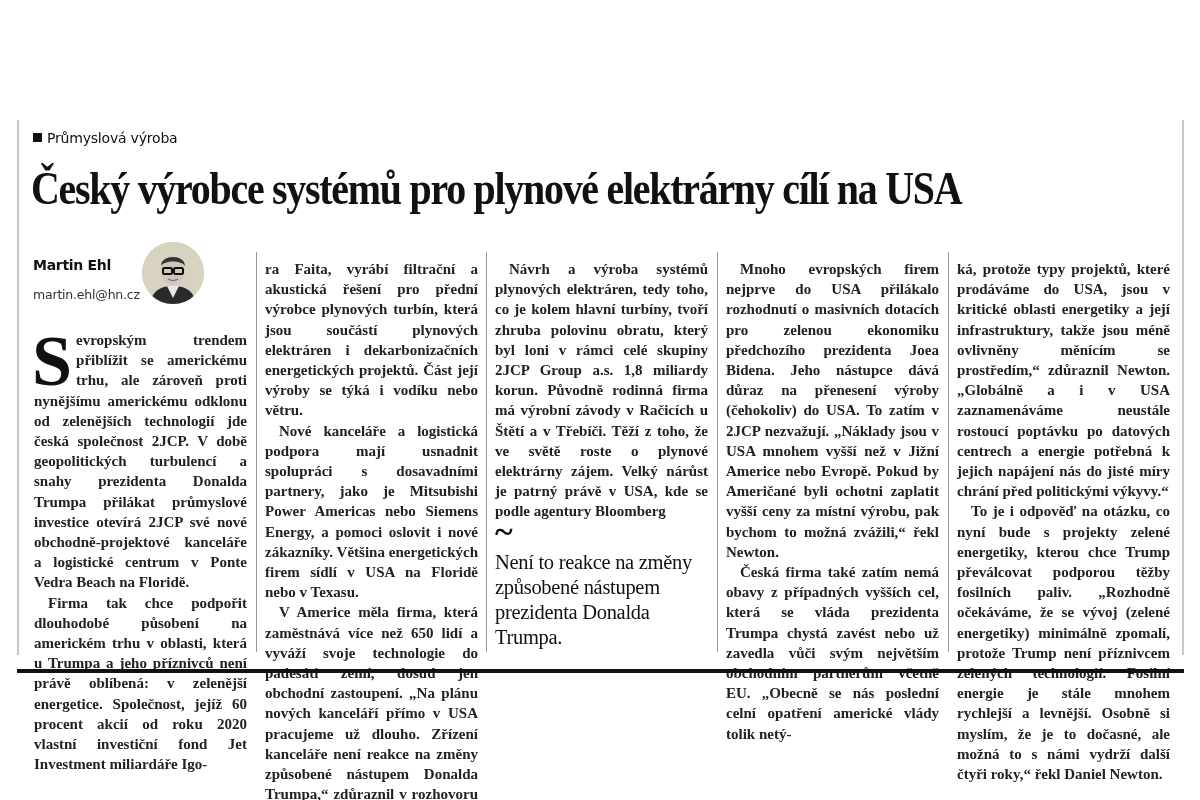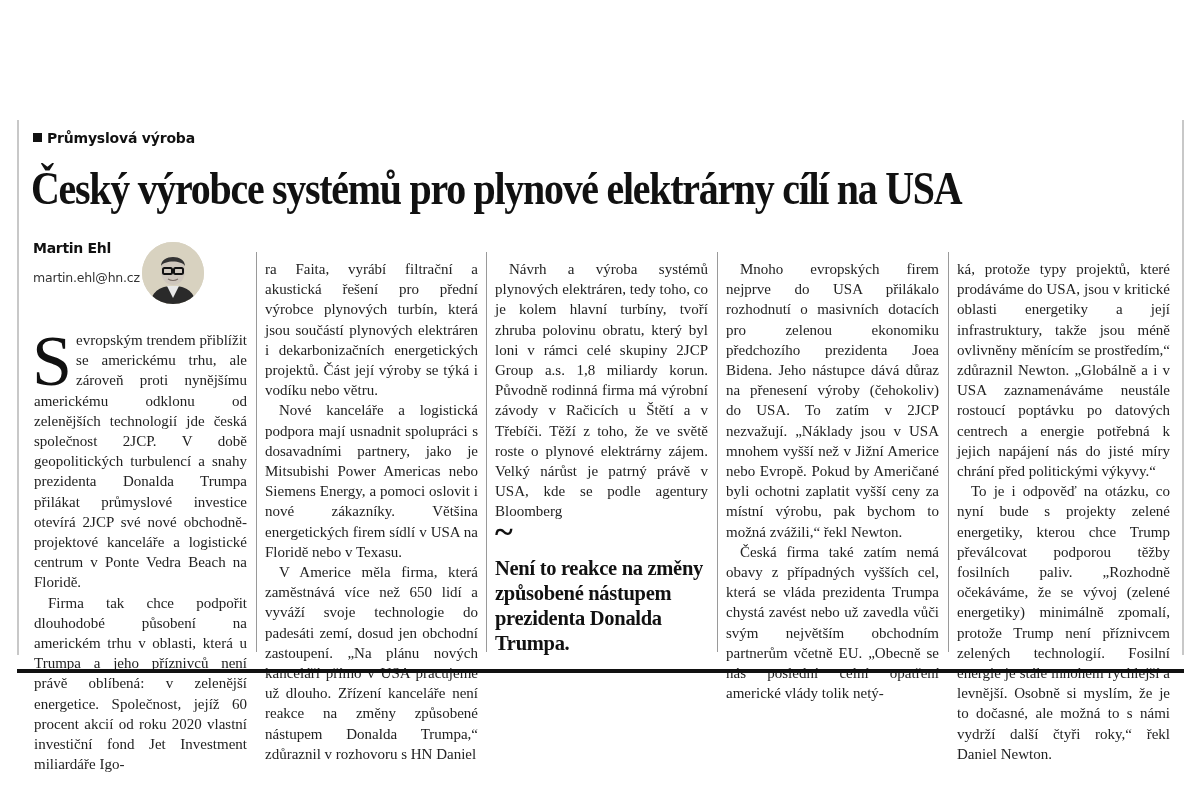--- a/index.html
+++ b/index.html
@@ -1,39 +1,39 @@
 <!DOCTYPE html>
 <html><head>
   <meta charset="utf-8">
   <style>
     html, body { margin: 0; padding: 0; background: #ffffff; }
     body { width: 1200px; height: 800px; position: relative; overflow: hidden; color: #1a1a1a; }
     .page { position: absolute; left: 0; top: 0; width: 1200px; height: 800px; }
     .vrule-left { position: absolute; left: 17px; top: 120px; width: 2px; height: 535px; background: #c8c8c8; }
     .vrule-right { position: absolute; left: 1182px; top: 120px; width: 2px; height: 535px; background: #c8c8c8; }
-    .section-label { position: absolute; left: 33px; top: 130px; font-family: "DejaVu Sans", sans-serif; font-weight: bold; font-size: 14px; color: #111; letter-spacing: -0.2px; }
+    .section-label { position: absolute; left: 33px; top: 130px; font-family: "DejaVu Sans", sans-serif; font-weight: normal; font-size: 14px; color: #111; letter-spacing: -0.2px; }
     .section-label .sq { display: inline-block; width: 9px; height: 9px; background: #111; margin-right: 5px; vertical-align: 1px; }
     .headline { position: absolute; left: 31px; top: 160px; font-family: "Liberation Serif", serif; font-weight: bold; font-size: 47px; line-height: 56px; color: #111; letter-spacing: -1.5px; transform: scaleX(0.85); transform-origin: left top; white-space: nowrap; }
-    .byline { position: absolute; left: 33px; top: 240px; font-family: "DejaVu Sans", sans-serif; }
+    .byline { position: absolute; left: 33px; top: 257px; font-family: "DejaVu Sans", sans-serif; }
     .byline .name { font-weight: bold; font-size: 14px; color: #111; letter-spacing: -0.3px; }
     .byline .email { font-size: 12.5px; color: #333; margin-top: 14px; letter-spacing: -0.2px; }
     .avatar { position: absolute; left: 142px; top: 242px; width: 62px; height: 62px; border-radius: 50%; background: #d9d3c2; overflow: hidden; }
     .col { position: absolute; top: 259px; width: 213px; font-family: "Liberation Serif", serif; font-size: 15px; line-height: 20.2px; color: #222; text-align: justify; hyphens: manual; }
-    .col p { margin: 0; }
+    .col p { margin: 0; font-weight: bold; }
     .col p.indent { text-indent: 14px; }
     .col1 { left: 34px; top: 330px; }
     .col2 { left: 265px; }
     .col3 { left: 495px; }
     .col4 { left: 726px; }
     .col5 { left: 957px; }
     .colrule { position: absolute; top: 252px; width: 1px; height: 400px; background: #9a9a9a; }
     .dropcap { float: left; font-family: "Liberation Serif", serif; font-size: 72px; line-height: 58px; margin: 2px 4px 0 -2px; color: #111; }
     .quote-box { position: absolute; left: 495px; top: 520px; width: 215px; font-family: "Liberation Serif", serif; }
     .quote-box .tilde { font-size: 34px; font-weight: bold; line-height: 24px; color: #111; }
-    .quote-box .qtext { font-size: 20.5px; line-height: 25px; font-weight: bold; color: #111; margin-top: 12px; letter-spacing: -0.3px; }
+    .quote-box .qtext { font-size: 20.5px; line-height: 25px; font-weight: normal; color: #111; margin-top: 6px; letter-spacing: -0.3px; }
     .bottom-rule { position: absolute; left: 17px; top: 669px; width: 1167px; height: 4px; background: #111; }
   </style>
 </head>
 <body>
 
 <div class="page">
   <div class="vrule-left"></div>
   <div class="vrule-right"></div>
 
   <div class="section-label">

